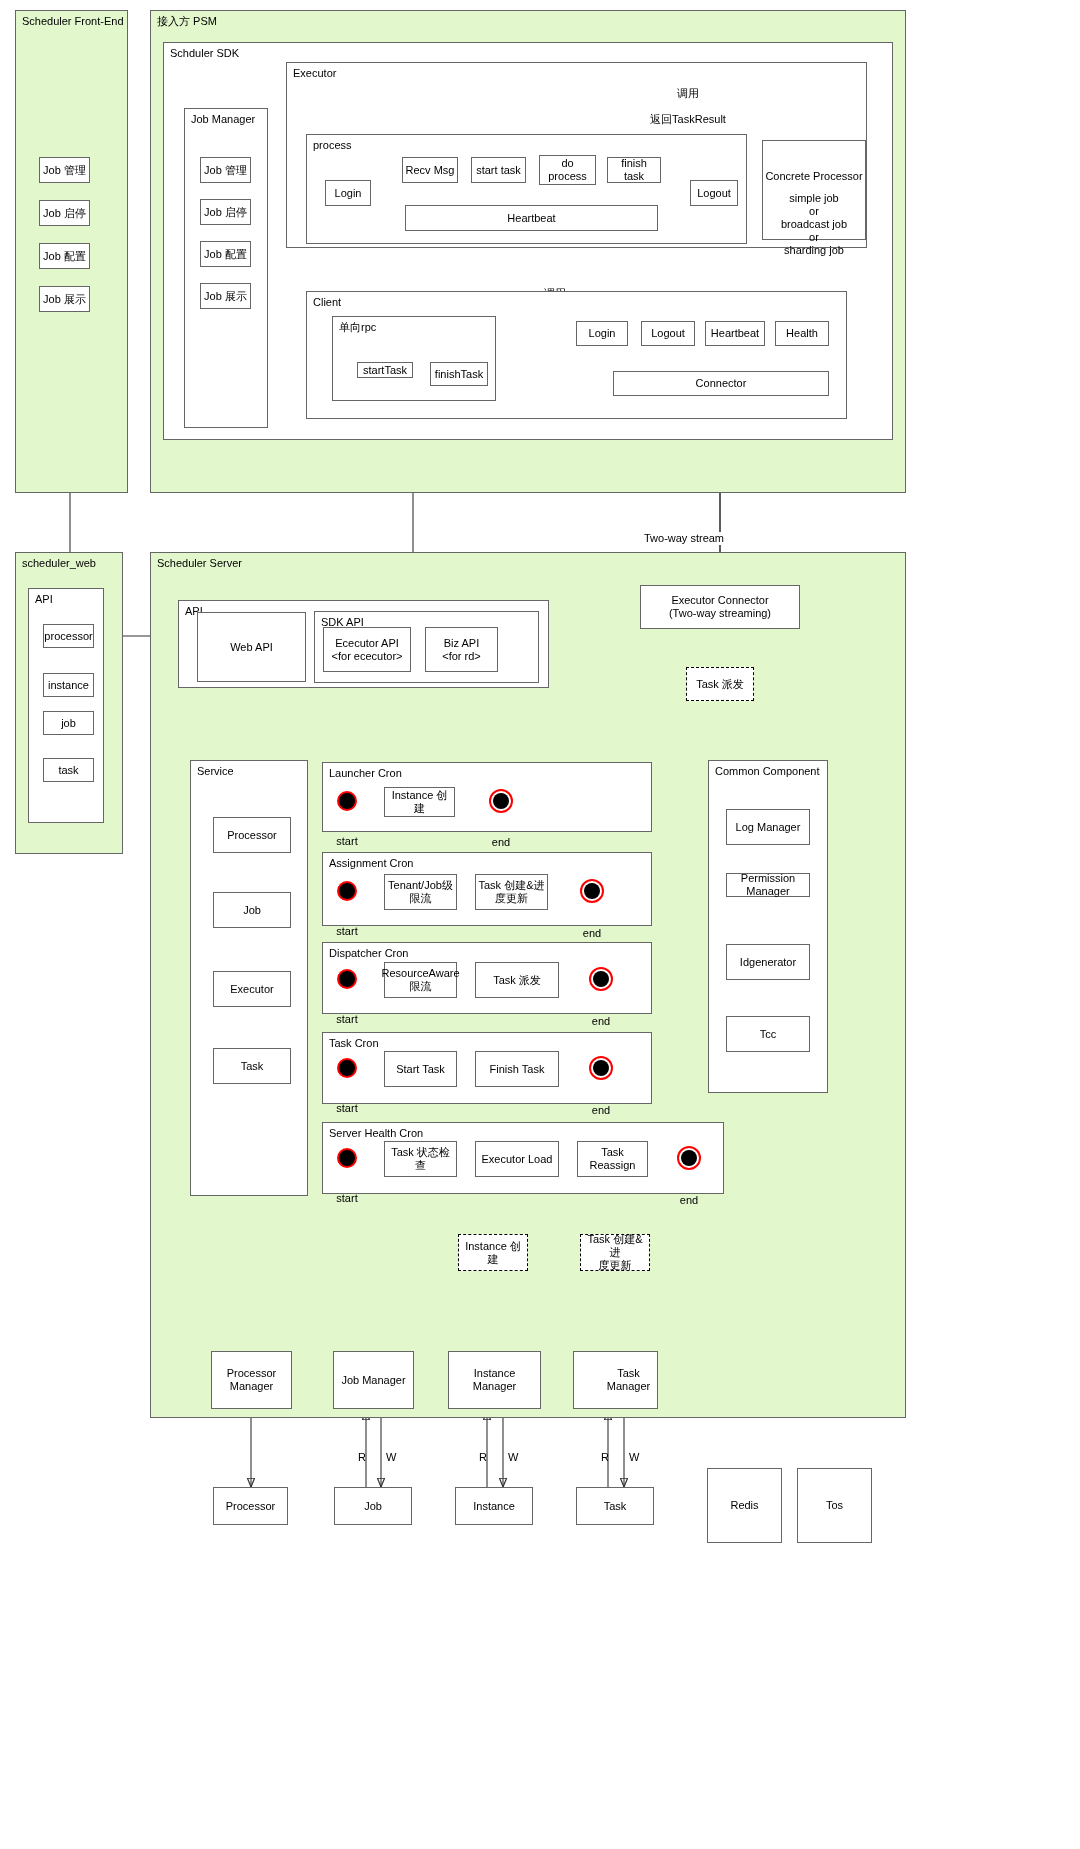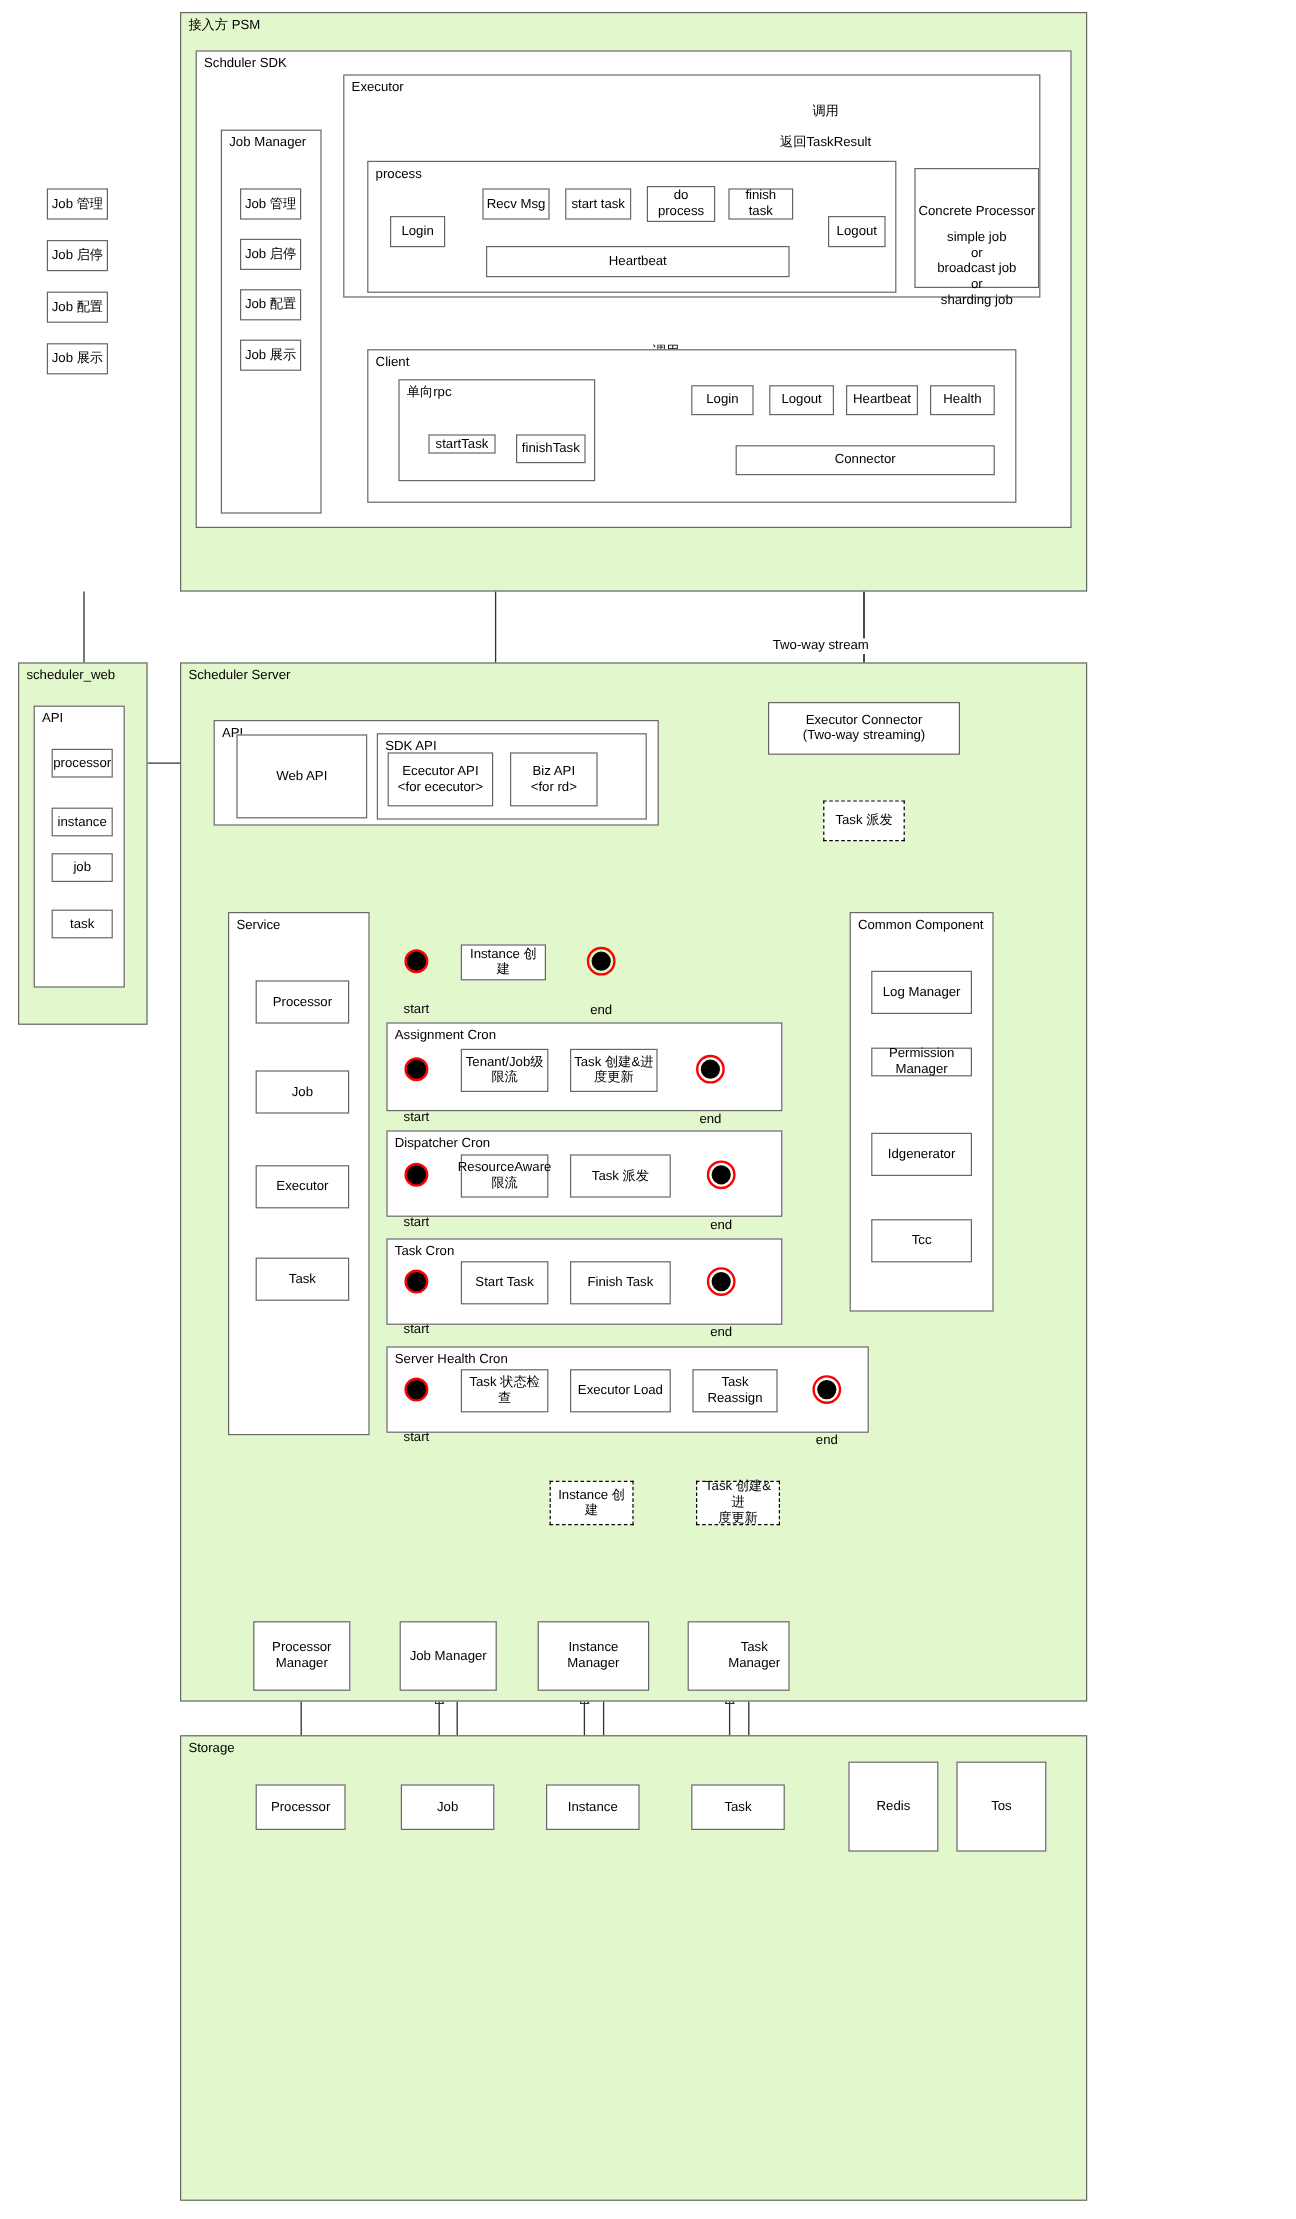--- a/index.html
+++ b/index.html
@@ -183,20 +183,23 @@
     <line x1="366" y1="1487" x2="366" y2="1411" marker-end="url(#arw)"></line>
     <line x1="381" y1="1411" x2="381" y2="1487" marker-end="url(#arw)"></line>
 
     <line x1="487" y1="1487" x2="487" y2="1411" marker-end="url(#arw)"></line>
     <line x1="503" y1="1411" x2="503" y2="1487" marker-end="url(#arw)"></line>
 
     <line x1="608" y1="1487" x2="608" y2="1411" marker-end="url(#arw)"></line>
     <line x1="624" y1="1411" x2="624" y2="1487" marker-end="url(#arw)"></line>
   </svg>
 
+  <div class="grp" style="left:15px;top:10px;width:113px;height:483px;">
+    <div class="grp-label">Scheduler Front-End</div>
+  </div>
   <div class="node" style="left:39px;top:157px;width:51px;height:26px;">Job 管理</div>
   <div class="node" style="left:39px;top:200px;width:51px;height:26px;">Job 启停</div>
   <div class="node" style="left:39px;top:243px;width:51px;height:26px;">Job 配置</div>
   <div class="node" style="left:39px;top:286px;width:51px;height:26px;">Job 展示</div>
 
   <div class="grp" style="left:150px;top:10px;width:756px;height:483px;">
     <div class="grp-label">接入方 PSM</div>
   </div>
 
   <div class="box" style="left:163px;top:42px;width:730px;height:398px;">
@@ -289,20 +292,23 @@
   <div class="node dashed" style="left:686px;top:667px;width:68px;height:34px;">Task 派发</div>
 
   <div class="box" style="left:190px;top:760px;width:118px;height:436px;">
     <div class="grp-label">Service</div>
   </div>
   <div class="node" style="left:213px;top:817px;width:78px;height:36px;">Processor</div>
   <div class="node" style="left:213px;top:892px;width:78px;height:36px;">Job</div>
   <div class="node" style="left:213px;top:971px;width:78px;height:36px;">Executor</div>
   <div class="node" style="left:213px;top:1048px;width:78px;height:36px;">Task</div>
 
+  <div class="box" style="left:322px;top:762px;width:330px;height:70px;">
+    <div class="grp-label">Launcher Cron</div>
+  </div>
   <div class="startdot" style="left:337px;top:791px;"></div>
   <div class="lbl c" style="left:347px;top:814px;">start</div>
   <div class="node" style="left:384px;top:787px;width:71px;height:30px;">Instance 创建</div>
   <div class="enddot" style="left:489px;top:789px;"></div>
   <div class="lbl c" style="left:501px;top:815px;">end</div>
 
   <div class="box" style="left:322px;top:852px;width:330px;height:74px;">
     <div class="grp-label">Assignment Cron</div>
   </div>
   <div class="startdot" style="left:337px;top:881px;"></div>
@@ -366,23 +372,20 @@
   <div class="node" style="left:448px;top:1351px;width:93px;height:58px;">Instance Manager</div>
   <div class="node" style="left:573px;top:1351px;width:85px;height:58px;padding-left:28px;">Task Manager</div>
 
   <div class="lbl" style="left:358px;top:1430px;">R</div>
   <div class="lbl" style="left:386px;top:1430px;">W</div>
   <div class="lbl" style="left:479px;top:1430px;">R</div>
   <div class="lbl" style="left:508px;top:1430px;">W</div>
   <div class="lbl" style="left:601px;top:1430px;">R</div>
   <div class="lbl" style="left:629px;top:1430px;">W</div>
 
-  <div class="grp" style="left:150px;top:1446px;width:756px;height:388px;">
-    <div class="grp-label">Storage</div>
-  </div>
   <div class="node" style="left:213px;top:1487px;width:75px;height:38px;">Processor</div>
   <div class="node" style="left:334px;top:1487px;width:78px;height:38px;">Job</div>
   <div class="node" style="left:455px;top:1487px;width:78px;height:38px;">Instance</div>
   <div class="node" style="left:576px;top:1487px;width:78px;height:38px;">Task</div>
   <div class="node" style="left:707px;top:1468px;width:75px;height:75px;">Redis</div>
   <div class="node" style="left:797px;top:1468px;width:75px;height:75px;">Tos</div>
 
 </div>
 
 </body></html>

